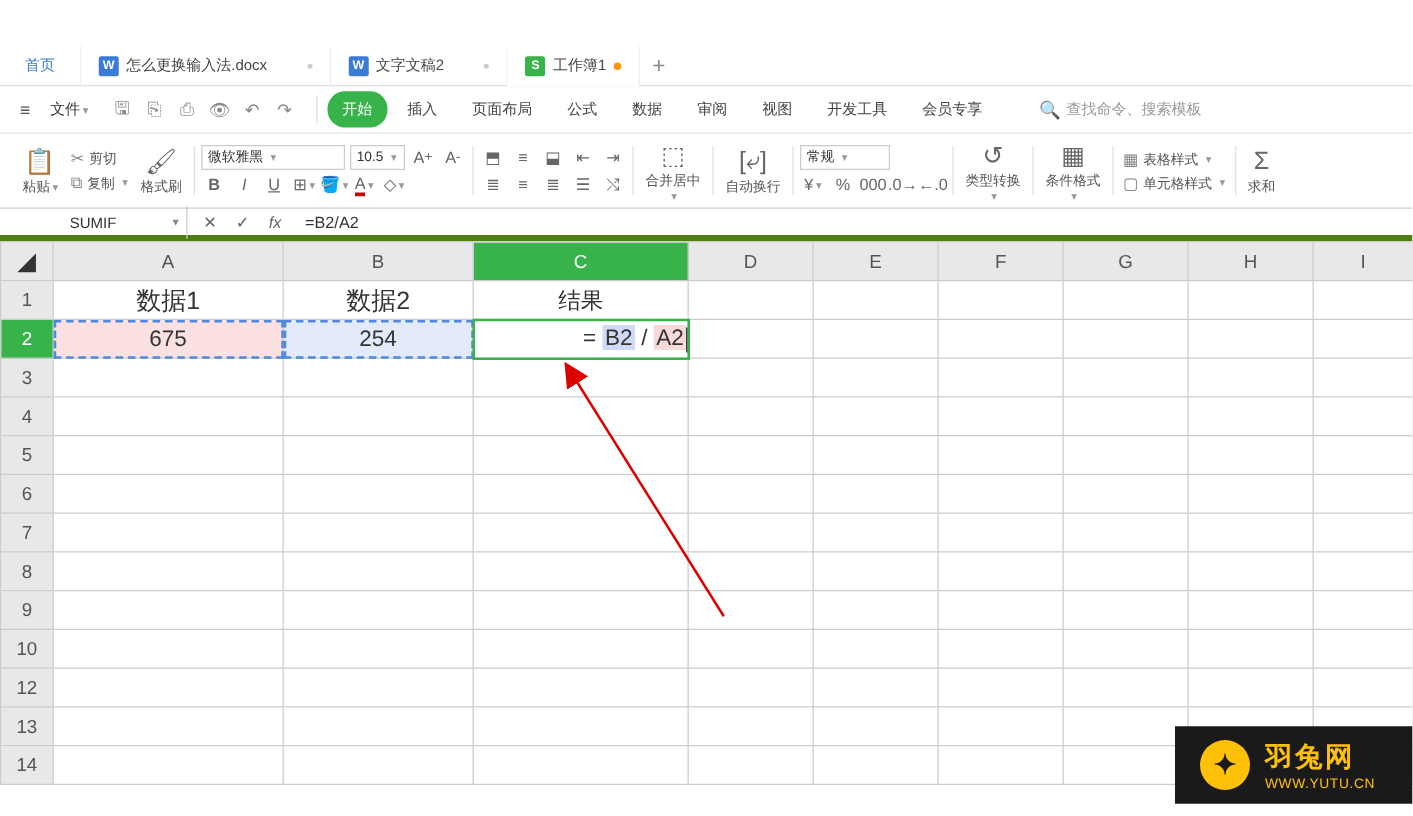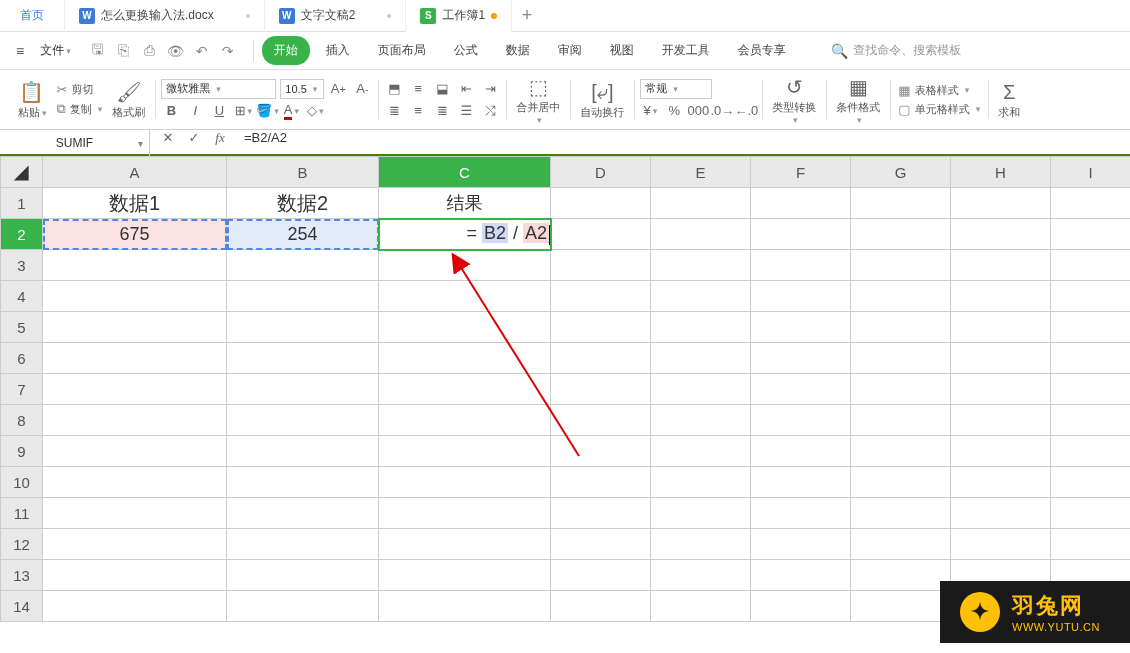--- a/index.html
+++ b/index.html
@@ -1,19 +1,19 @@
 <!DOCTYPE html>
 <html><head>
 <meta charset="utf-8">
 <style>
   * { box-sizing: border-box; margin: 0; padding: 0; font-family: "Microsoft YaHei", Arial, sans-serif; }
   body { width: 1130px; height: 653px; overflow: hidden; background: #fff; position: relative; }
 
   
-  .tabbar { display: flex; align-items: center; height: 32px; background: #fff; border-bottom: 1px solid #e0e0e0; }
+  .tabbar { display: flex; align-items: center; height: 32px; background: #fff; border-bottom: 1px solid #e0e0e0; margin-top: 37px; }
   .tab { display: flex; align-items: center; gap: 6px; height: 32px; padding: 0 14px; font-size: 12px; color: #444; cursor: pointer; position: relative; }
   .tab:not(:last-child) { border-right: 1px solid #eee; }
   .tab.home { color: #3a7bd5; padding: 0 20px; font-weight: 500; }
   .tab .doticon { width: 16px; height: 16px; border-radius: 2px; display: inline-flex; align-items: center; justify-content: center; color: #fff; font-size: 10px; font-weight: bold; }
   .doticon.w { background: #3a7bd5; }
   .doticon.s { background: #37b34a; }
   .tab .dirty { width: 6px; height: 6px; border-radius: 50%; background: #bbb; margin-left: auto; }
   .tab .dirty.orange { background: #ff9500; }
   .tab.active { background: #fff; }
   .tab .close-spot { width: 4px; height: 4px; border-radius:50%; background:#ccc; margin-left: 26px; }
@@ -39,26 +39,26 @@
   .big-btn .ic { font-size:20px; color:#666; height:26px; display:flex; align-items:center; }
   .mini { display:flex; align-items:center; font-size:11px; color:#555; gap:4px; padding:1px 2px; }
   .mini .ic { font-size:13px; color:#888; }
   .stackv { display:flex; flex-direction:column; gap:2px; }
   .stackh { display:flex; flex-direction:row; gap:4px; align-items:center; }
   .font-name-box { display:inline-flex; align-items:center; gap:4px; border:1px solid #ccc; height:20px; padding:0 4px; font-size:11px; color:#333; }
   .dropcaret::after { content:"▾"; font-size:9px; color:#999; margin-left:2px; }
   .iconbtn { width:20px; height:20px; display:inline-flex; align-items:center; justify-content:center; font-size:13px; color:#666; }
 
   
-  .formulabar { display:flex; align-items:flex-start; height:26px; border-bottom:2px solid #4d7c0f; }
+  .formulabar { display:flex; align-items:center; height:26px; border-bottom:5px solid #4d7c0f; }
   .name-box { width:150px; height:26px; border-right:1px solid #ccc; display:flex; align-items:center; justify-content:center; font-size:12px; font-family:monospace; color:#333; position:relative; }
   .name-box .caret { position:absolute; right:6px; font-size:10px; color:#888; }
   .fb-btns { display:flex; gap:10px; padding:0 10px; }
   .fb-btn { font-size:13px; color:#666; width:16px; text-align:center; cursor:pointer; }
-  .fb-btn.fx { font-style:italic; font-family:Liberation Serif, serif; }
+  .fb-btn.fx { font-style:italic; font-family:Liberation Sans, sans-serif; }
   .formula-edit { flex:1; padding:0 6px; font-size:13px; color:#333; }
 
   
   .grid-wrap { position:relative; }
   .grid { border-collapse:collapse; table-layout:fixed; width:1130px; }
   .grid td, .grid th { border:1px solid #ccc; height:31px; text-align:center; font-size:18px; color:#333; background:#fff; }
   .grid .corner { background:#e8e8e8; width:42px; }
   .grid th.col { background:#e8e8e8; font-weight:normal; font-size:15px; color:#555; height:24px; }
   .grid th.row { background:#e8e8e8; font-weight:normal; font-size:15px; color:#555; width:42px; }
   .grid th.row.active, .grid th.col.active { background:#37b34a; color:#fff; }
@@ -426,32 +426,20 @@
           <td></td>
           <td></td>
           <td></td>
           <td></td>
           <td></td>
           <td></td>
           <td></td>
           <td></td>
         </tr>
   <tr>
-          <th class="row">11</th>
-          <td></td>
-          <td></td>
-          <td></td>
-          <td></td>
-          <td></td>
-          <td></td>
-          <td></td>
-          <td></td>
-          <td></td>
-        </tr>
-  <tr>
           <th class="row">12</th>
           <td></td>
           <td></td>
           <td></td>
           <td></td>
           <td></td>
           <td></td>
           <td></td>
           <td></td>
           <td></td>

